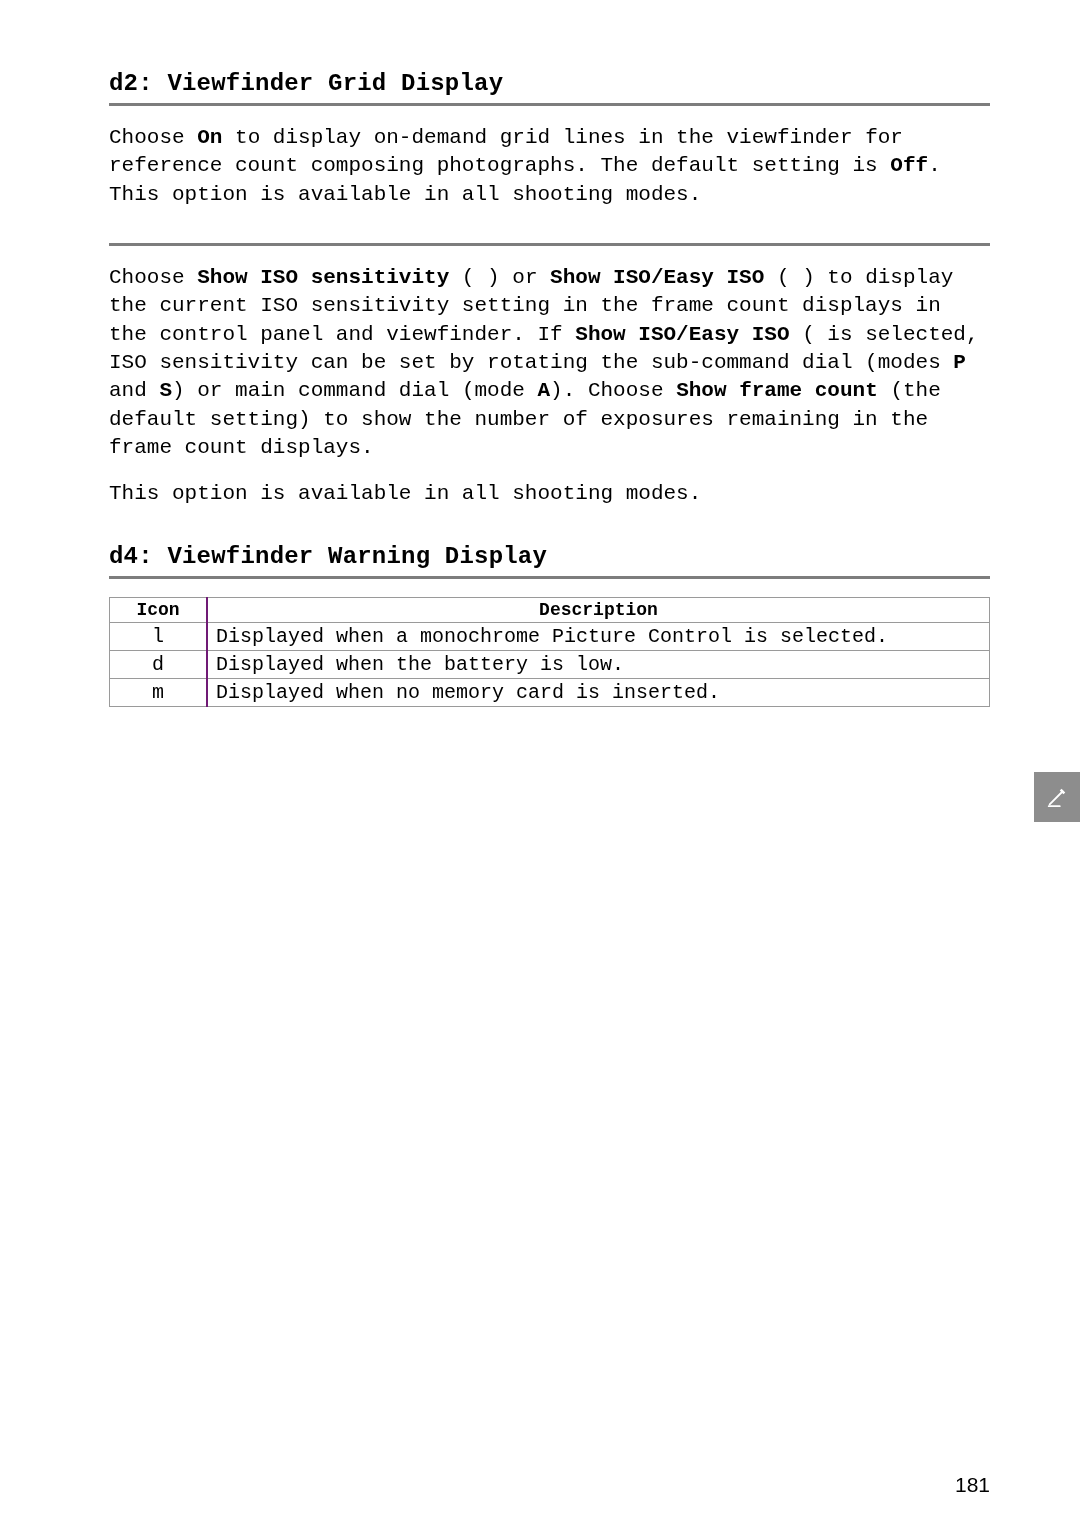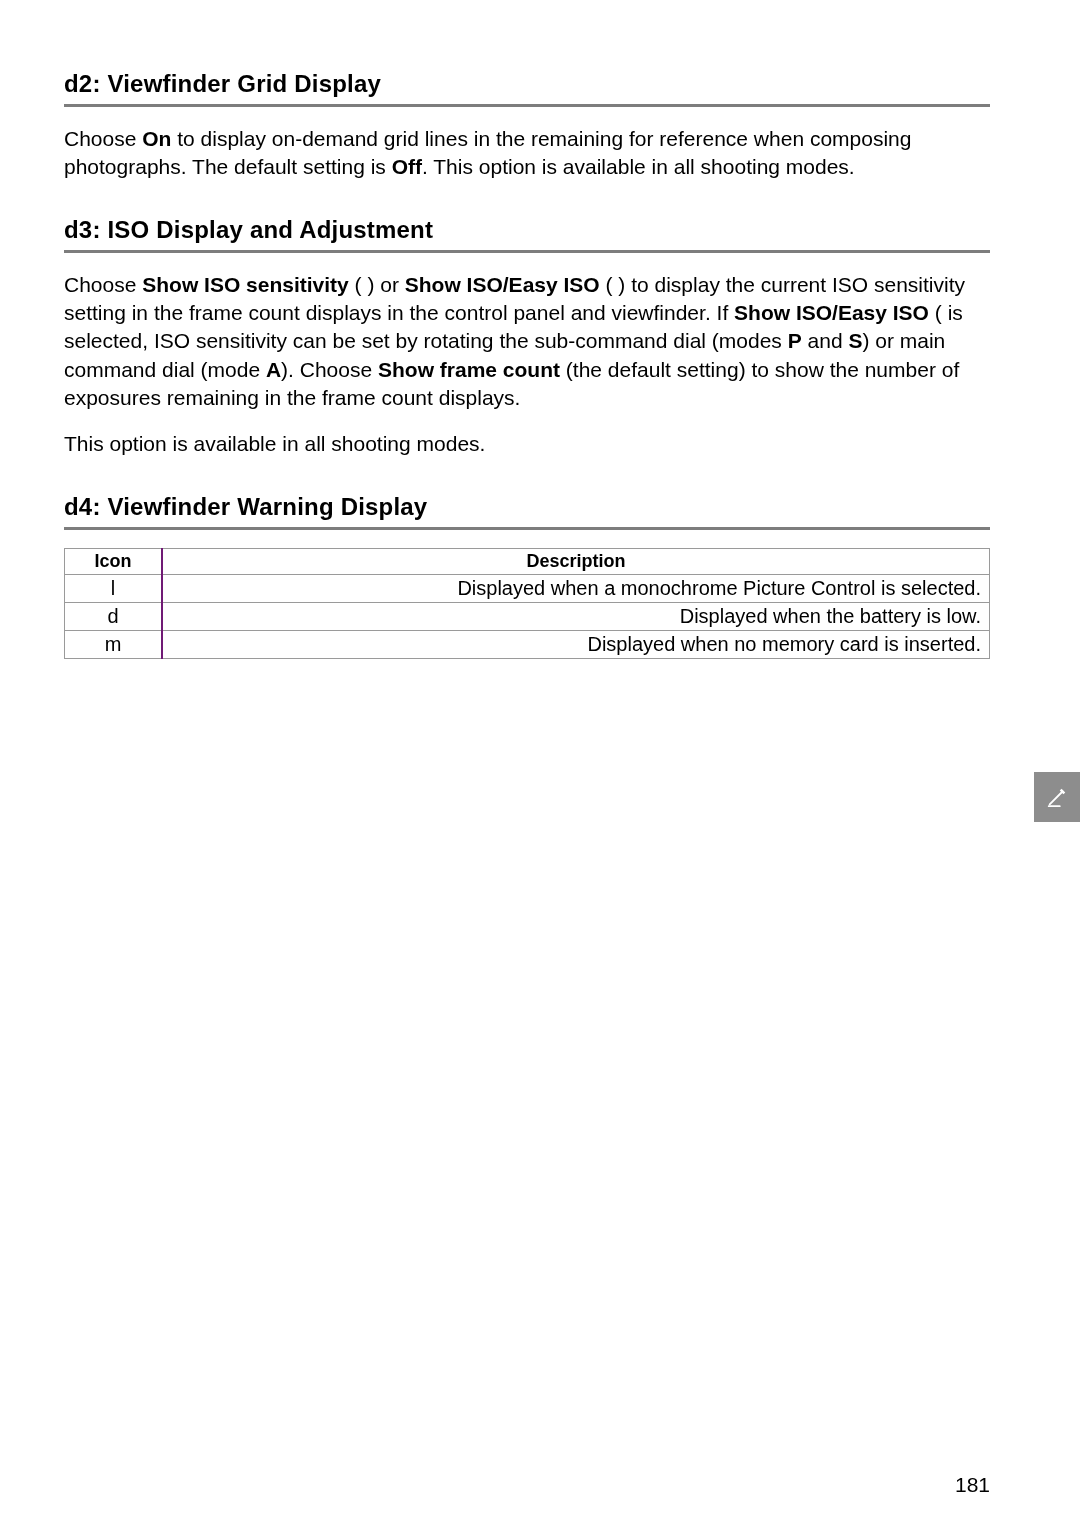--- a/index.html
+++ b/index.html
@@ -8,21 +8,22 @@
     background: #ffffff;
     font-family: "Myriad Pro", "Segoe UI", "Arial", sans-serif;
     font-size: 21px;
     color: #000;
     width: 1080px;
     height: 1529px;
     position: relative;
     box-sizing: border-box;
   }
   .page {
-    padding: 70px 90px 40px 64px;
+    padding: 70px 90px 40px 109px;
+    font-family: Liberation Mono, monospace;
   }
   h2.section {
     font-size: 24px;
     font-weight: 700;
     margin: 0 0 6px 0;
     letter-spacing: 0.2px;
   }
   .rule {
     border: none;
     border-top: 3px solid #7d7d7d;
@@ -36,21 +37,21 @@
   b, strong { font-weight: 700; }
   table {
     border-collapse: collapse;
     width: 100%;
     margin: 8px 0 14px 0;
     font-size: 20px;
   }
   th, td {
     border: 1px solid #9a9a9a;
     padding: 2px 8px;
-    text-align: right;
+    text-align: left;
     vertical-align: top;
   }
   th {
     font-weight: 700;
     text-align: center;
     font-size: 18px;
   }
   td.icon-cell { text-align: center; width: 80px; }
   th.icon-head { width: 80px; }
   table tr td, table tr th { border-left: none; border-right: none; }
@@ -79,26 +80,25 @@
 </style>
 </head>
 <body>
 
 <div class="page">
 
   <div class="block">
     <h2 class="section">d2: Viewfinder Grid Display</h2>
     <hr class="rule">
     <p>
-      <span>Choose </span><b>On</b><span> to display on-demand grid lines in the remaining for reference when composing photographs.  The default setting is </span><b>Off</b><span>.  This option is available in all shooting modes.</span>
+      <span>Choose </span><b>On</b><span> to display on-demand grid lines in the viewfinder for reference count composing photographs.  The default setting is </span><b>Off</b><span>.  This option is available in all shooting modes.</span>
     </p>
   </div>
 
   <div class="block">
-    <h2 class="section">d3: ISO Display and Adjustment</h2>
     <hr class="rule">
     <p>
       <span>Choose </span><b>Show ISO sensitivity</b><span> (       ) or </span><b>Show ISO/Easy ISO</b><span> (        ) to display the current ISO sensitivity setting in the frame count displays in the control panel and viewfinder.  If </span><b>Show ISO/Easy ISO</b><span> (          is selected, ISO sensitivity can be set by rotating the sub-command dial (modes </span><b class="mode">P</b><span> and </span><b class="mode">S</b><span>) or main command dial (mode </span><b class="mode">A</b><span>). Choose </span><b>Show frame count</b><span> (the default setting) to show the number of exposures remaining in the frame count displays.</span>
     </p>
     <p>This option is available in all shooting modes.</p>
   </div>
 
   <div class="block">
     <h2 class="section">d4: Viewfinder Warning Display</h2>
     <hr class="rule">

